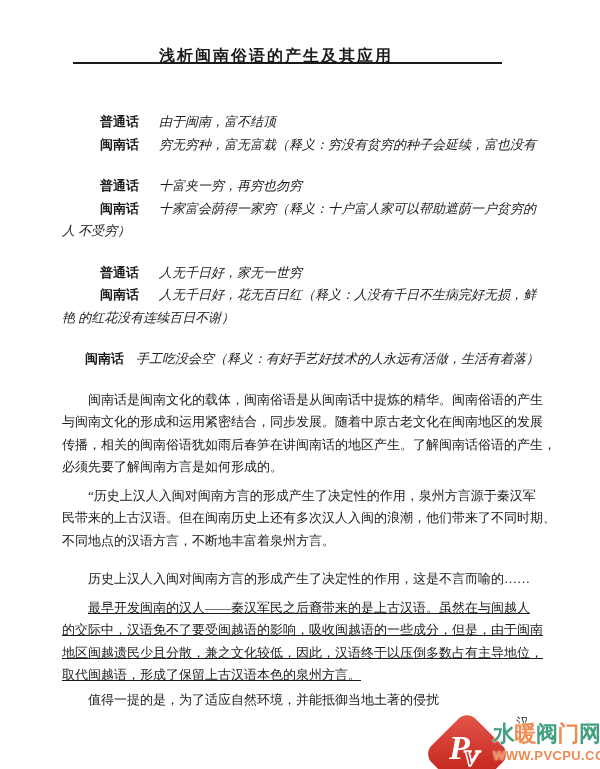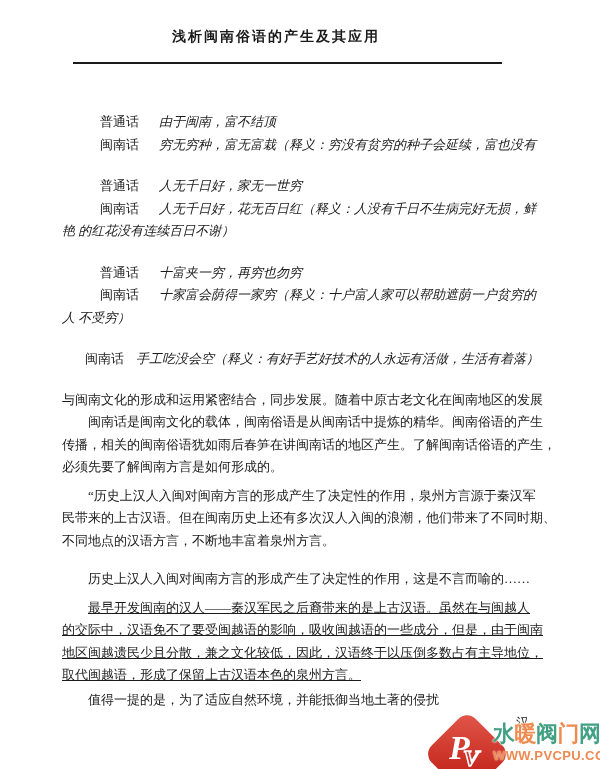--- a/index.html
+++ b/index.html
@@ -8,42 +8,42 @@
     background:#ffffff;
     overflow:hidden;
     position:relative;
     font-family:"Liberation Serif","DejaVu Serif",serif;
     color:#1b1b1b;
   }
   .page{position:absolute;inset:0;background:#fff;}
 
   
   .doc-title{
-    position:absolute;top:28px;left:0;width:552px;
-    text-align:center;font-size:14px;font-weight:bold;
+    position:absolute;top:46px;left:0;width:552px;
+    text-align:center;font-size:16px;font-weight:bold;
     letter-spacing:2px;white-space:nowrap;
   }
   .title-rule{
     position:absolute;top:62px;left:73px;width:429px;height:2px;
     background:#1a1a1a;
   }
 
   
   .content{
     position:absolute;left:62px;top:111px;width:478px;
     font-size:13px;line-height:22.5px;letter-spacing:0;
   }
   .line{white-space:nowrap;}
 
   
   .proverb-block{margin:0 0 19px 0;}
   .proverb-block.last{margin-bottom:18px;}
   .pv-line{white-space:nowrap;padding-left:38px;}
   .pv-line.tight{padding-left:23px;}
-  .pv-label{display:inline-block;margin-right:20px;font-weight:normal;}
+  .pv-label{display:inline-block;margin-right:20px;font-weight:bold;}
   .pv-line.tight .pv-label{margin-right:12px;}
   .pv-cont{white-space:nowrap;}
   .proverb-text{font-style:italic;}
 
   
   .para{margin:0 0 6px 0;}
   .para.no-gap{margin-bottom:16px;}
   .para.small-gap{margin-bottom:2px;text-decoration:underline;}
   .para .line.indent{padding-left:26px;}
 
@@ -101,47 +101,47 @@
       <div class="pv-line">
         <span class="pv-label">普通话</span><span class="proverb-text">由于闽南，富不结顶</span>
       </div>
       <div class="pv-line">
         <span class="pv-label">闽南话</span><span class="proverb-text">穷无穷种，富无富栽（释义：穷没有贫穷的种子会延续，富也没有</span>
       </div>
     </div>
 
     <div class="proverb-block">
       <div class="pv-line">
+        <span class="pv-label">普通话</span><span class="proverb-text">十富夹一穷，再穷也勿穷</span>
+      </div>
+      <div class="pv-line">
+        <span class="pv-label">闽南话</span><span class="proverb-text">十家富会荫得一家穷（释义：十户富人家可以帮助遮荫一户贫穷的</span>
+      </div>
+      <div class="pv-cont proverb-text">人 不受穷）</div>
+    </div>
+
+    <div class="proverb-block">
+      <div class="pv-line">
         <span class="pv-label">普通话</span><span class="proverb-text">人无千日好，家无一世穷</span>
       </div>
       <div class="pv-line">
         <span class="pv-label">闽南话</span><span class="proverb-text">人无千日好，花无百日红（释义：人没有千日不生病完好无损，鲜</span>
       </div>
       <div class="pv-cont proverb-text">艳 的红花没有连续百日不谢）</div>
-    </div>
-
-    <div class="proverb-block">
-      <div class="pv-line">
-        <span class="pv-label">普通话</span><span class="proverb-text">十富夹一穷，再穷也勿穷</span>
-      </div>
-      <div class="pv-line">
-        <span class="pv-label">闽南话</span><span class="proverb-text">十家富会荫得一家穷（释义：十户富人家可以帮助遮荫一户贫穷的</span>
-      </div>
-      <div class="pv-cont proverb-text">人 不受穷）</div>
     </div>
 
     <div class="proverb-block last">
       <div class="pv-line tight">
         <span class="pv-label">闽南话</span><span class="proverb-text">手工吃没会空（释义：有好手艺好技术的人永远有活做，生活有着落）</span>
       </div>
     </div>
 
     <div class="para">
+      <div class="line indent">闽南话是闽南文化的载体，闽南俗语是从闽南话中提炼的精华。闽南俗语的产生</div>
       <div class="line">与闽南文化的形成和运用紧密结合，同步发展。随着中原古老文化在闽南地区的发展</div>
-      <div class="line indent">闽南话是闽南文化的载体，闽南俗语是从闽南话中提炼的精华。闽南俗语的产生</div>
       <div class="line">传播，相关的闽南俗语犹如雨后春笋在讲闽南话的地区产生。了解闽南话俗语的产生，</div>
       <div class="line">必须先要了解闽南方言是如何形成的。</div>
     </div>
 
     <div class="para no-gap">
       <div class="line indent">“历史上汉人入闽对闽南方言的形成产生了决定性的作用，泉州方言源于秦汉军</div>
       <div class="line">民带来的上古汉语。但在闽南历史上还有多次汉人入闽的浪潮，他们带来了不同时期、</div>
       <div class="line">不同地点的汉语方言，不断地丰富着泉州方言。</div>
     </div>
 

